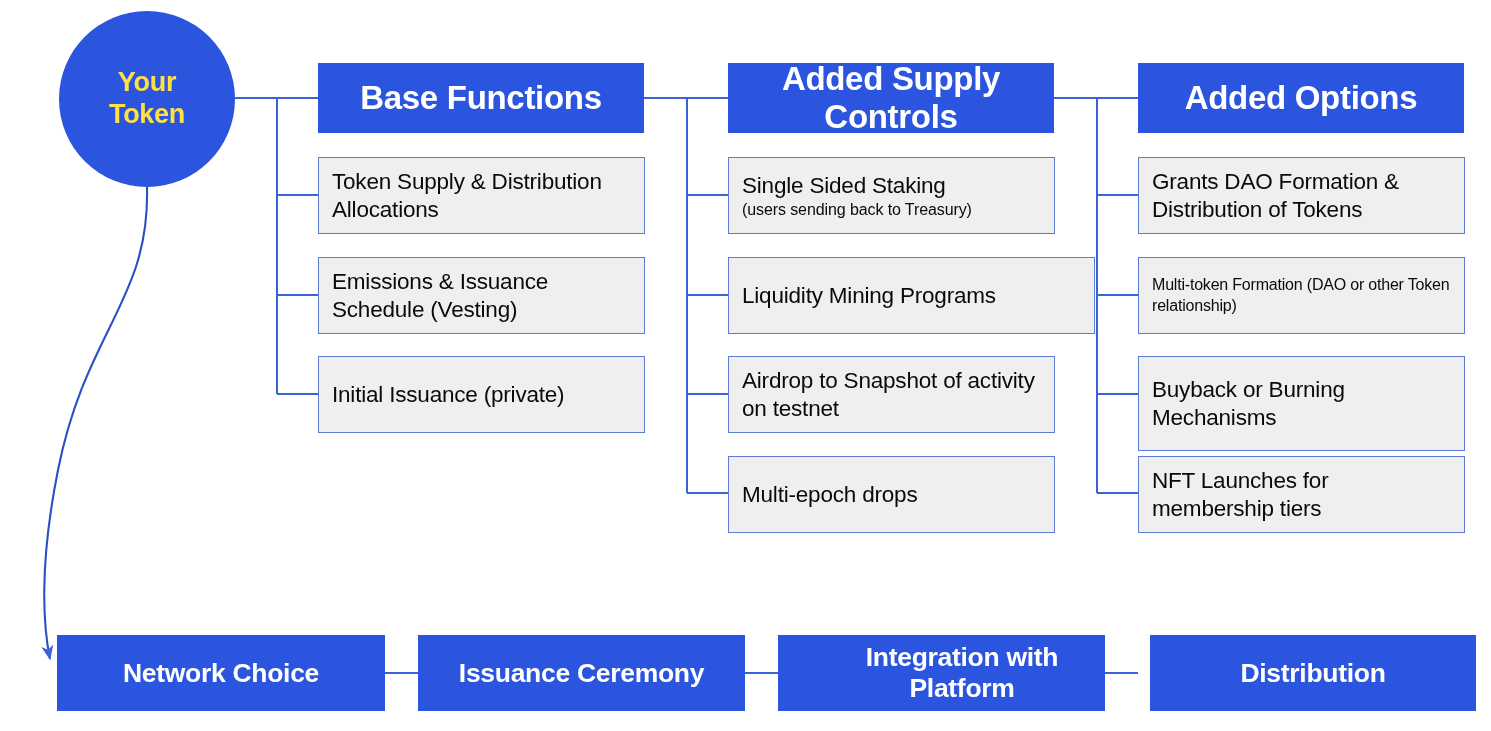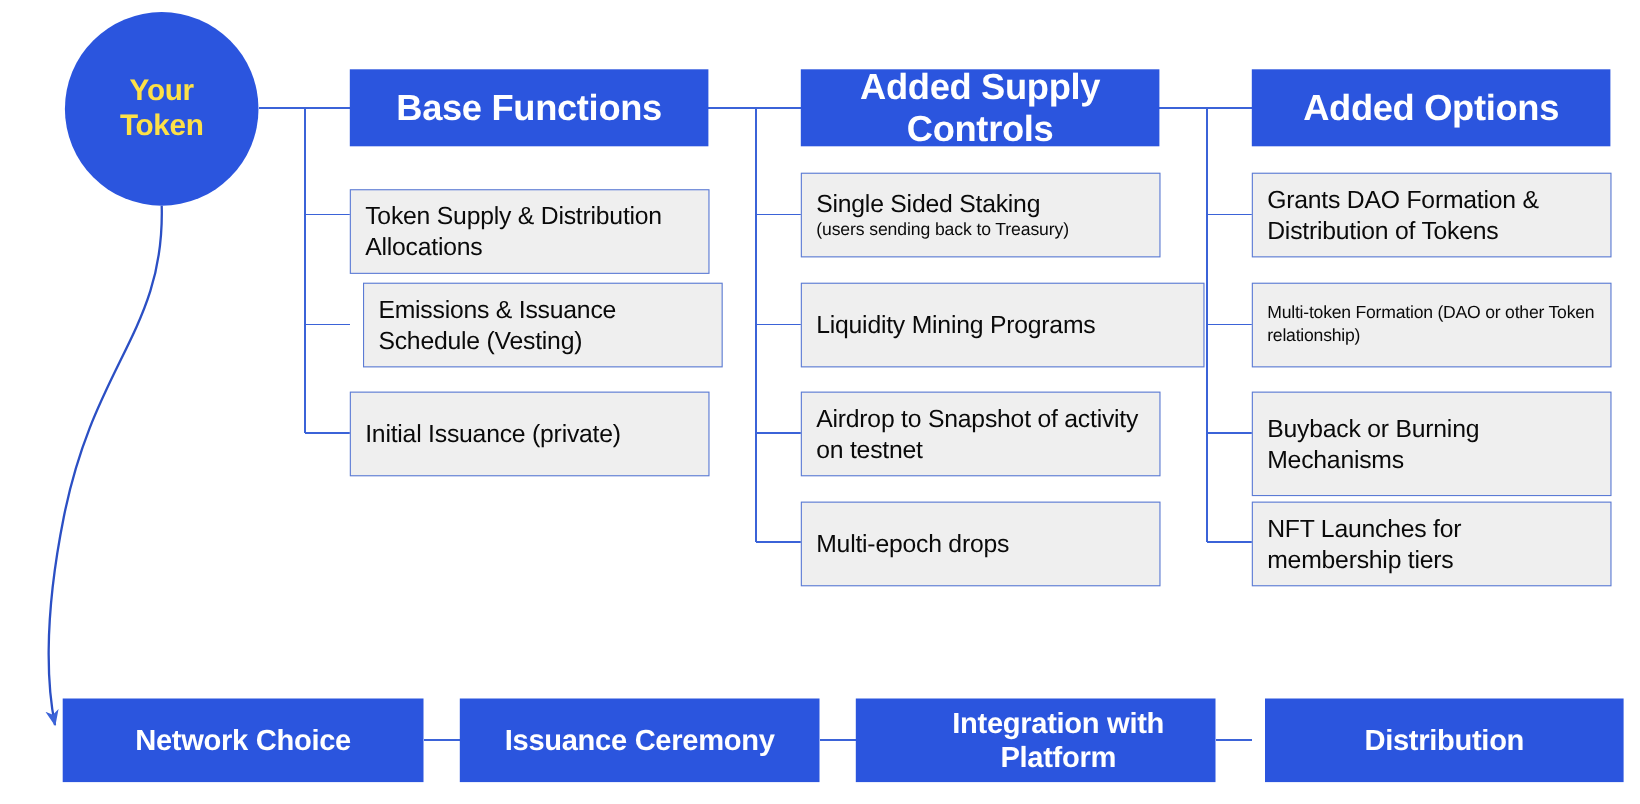--- a/index.html
+++ b/index.html
@@ -163,25 +163,25 @@
     <div>
       <span>Your</span><br>
       <span>Token</span>
     </div>
   </div>
 
   <div class="col-header" style="left:318px; top:63px; width:326px; height:70px;">
     <span>Base Functions</span>
   </div>
 
-  <div class="child-box" style="left:318px; top:172px; width:327px; height:77px;">
+  <div class="child-box" style="left:318px; top:157px; width:327px; height:77px;">
     <span class="main-text">Token Supply &amp; Distribution Allocations</span>
   </div>
 
-  <div class="child-box" style="left:318px; top:257px; width:327px; height:77px;margin-left:12px;">
+  <div class="child-box" style="left:318px; top:257px; width:327px; height:77px;">
     <span class="main-text">Emissions &amp; Issuance Schedule (Vesting)</span>
   </div>
 
   <div class="child-box" style="left:318px; top:356px; width:327px; height:77px;">
     <span class="main-text">Initial Issuance (private)</span>
   </div>
 
   <div class="col-header" style="left:728px; top:63px; width:326px; height:70px;">
     <span>Added Supply Controls</span>
   </div>

